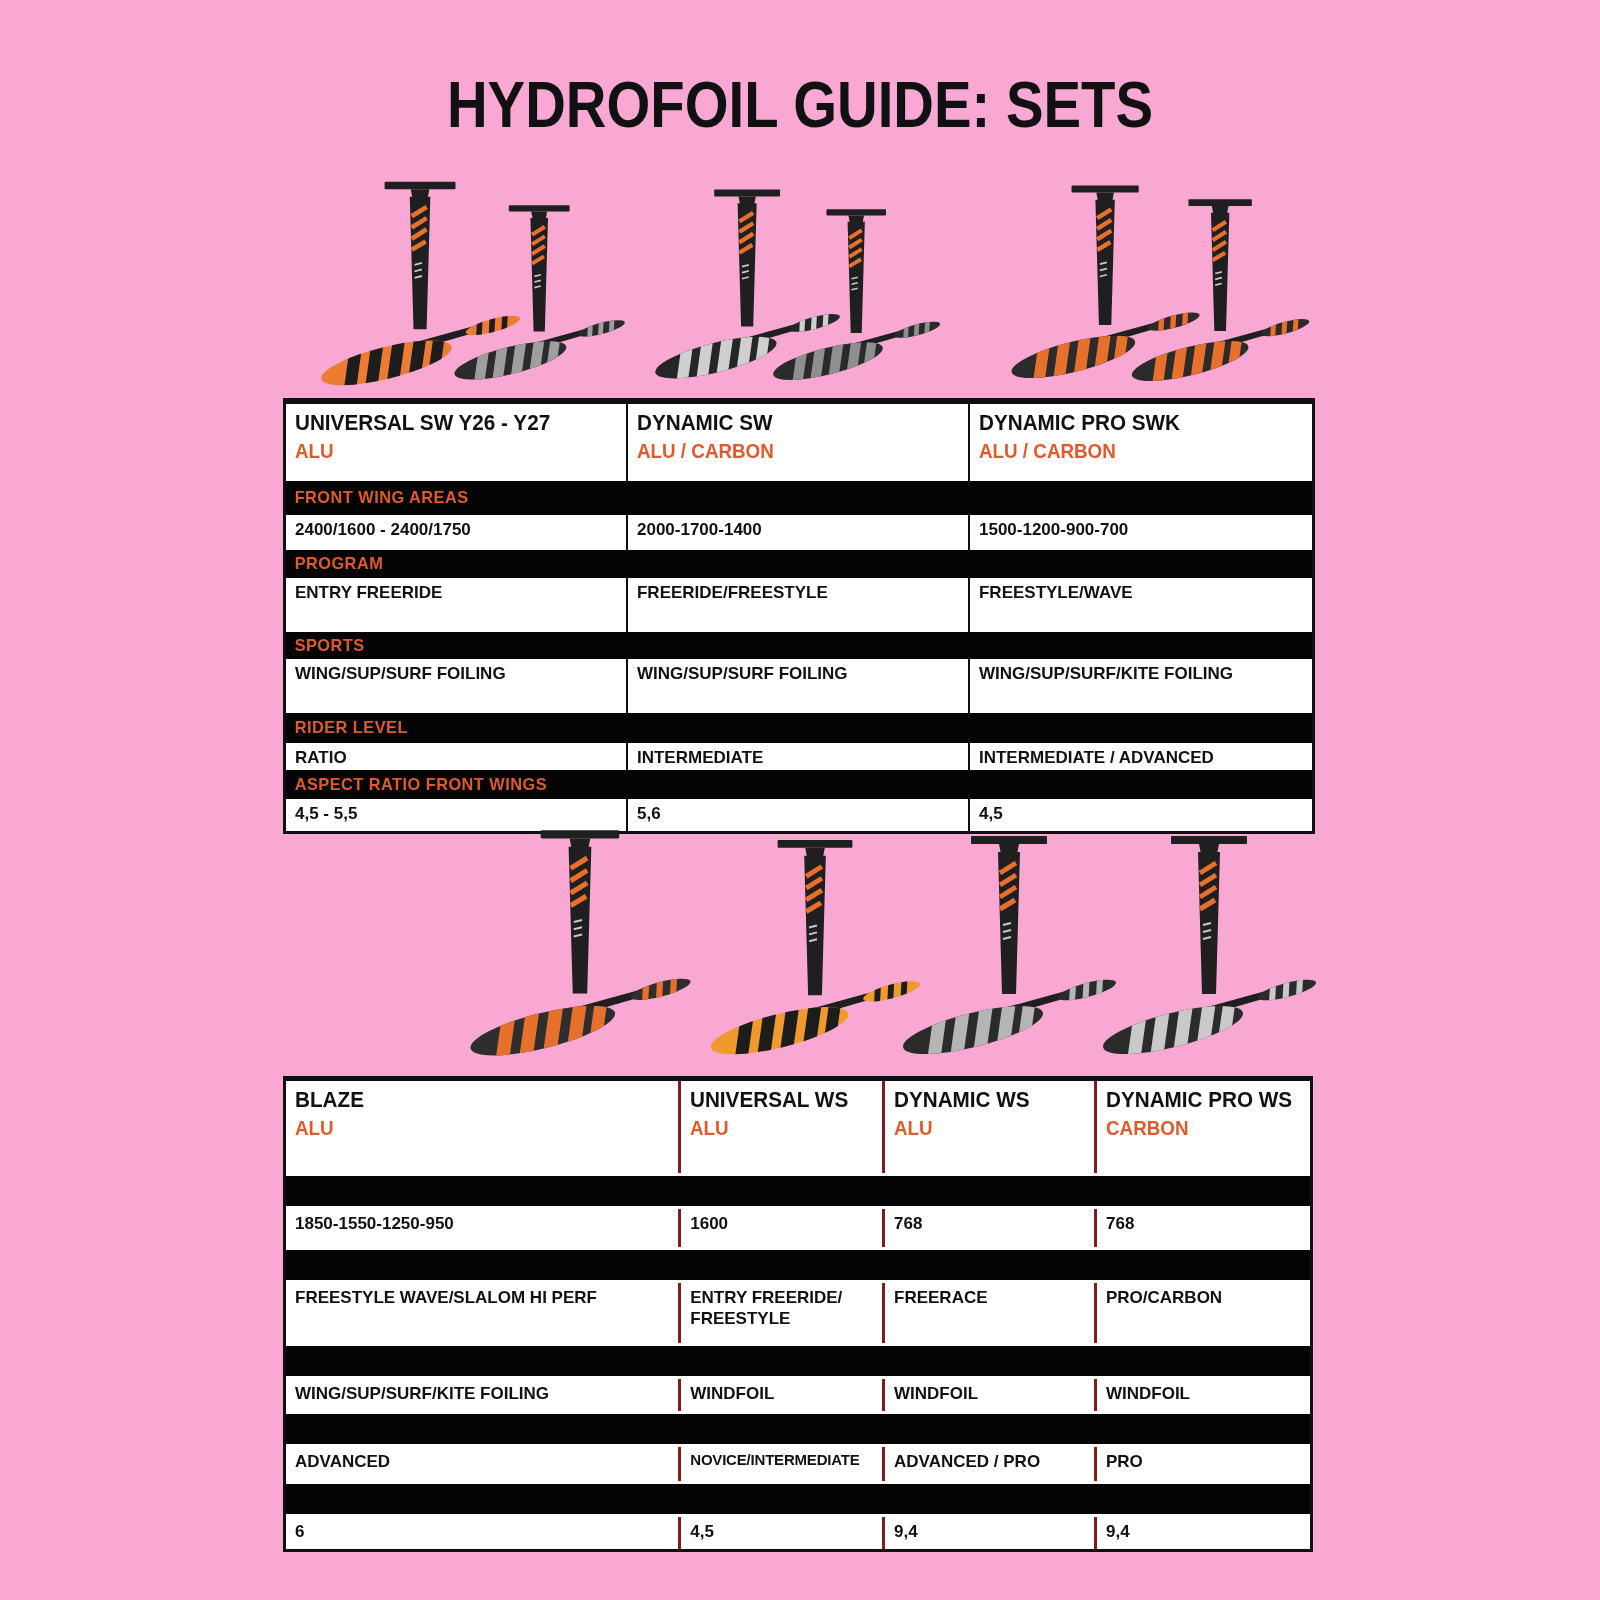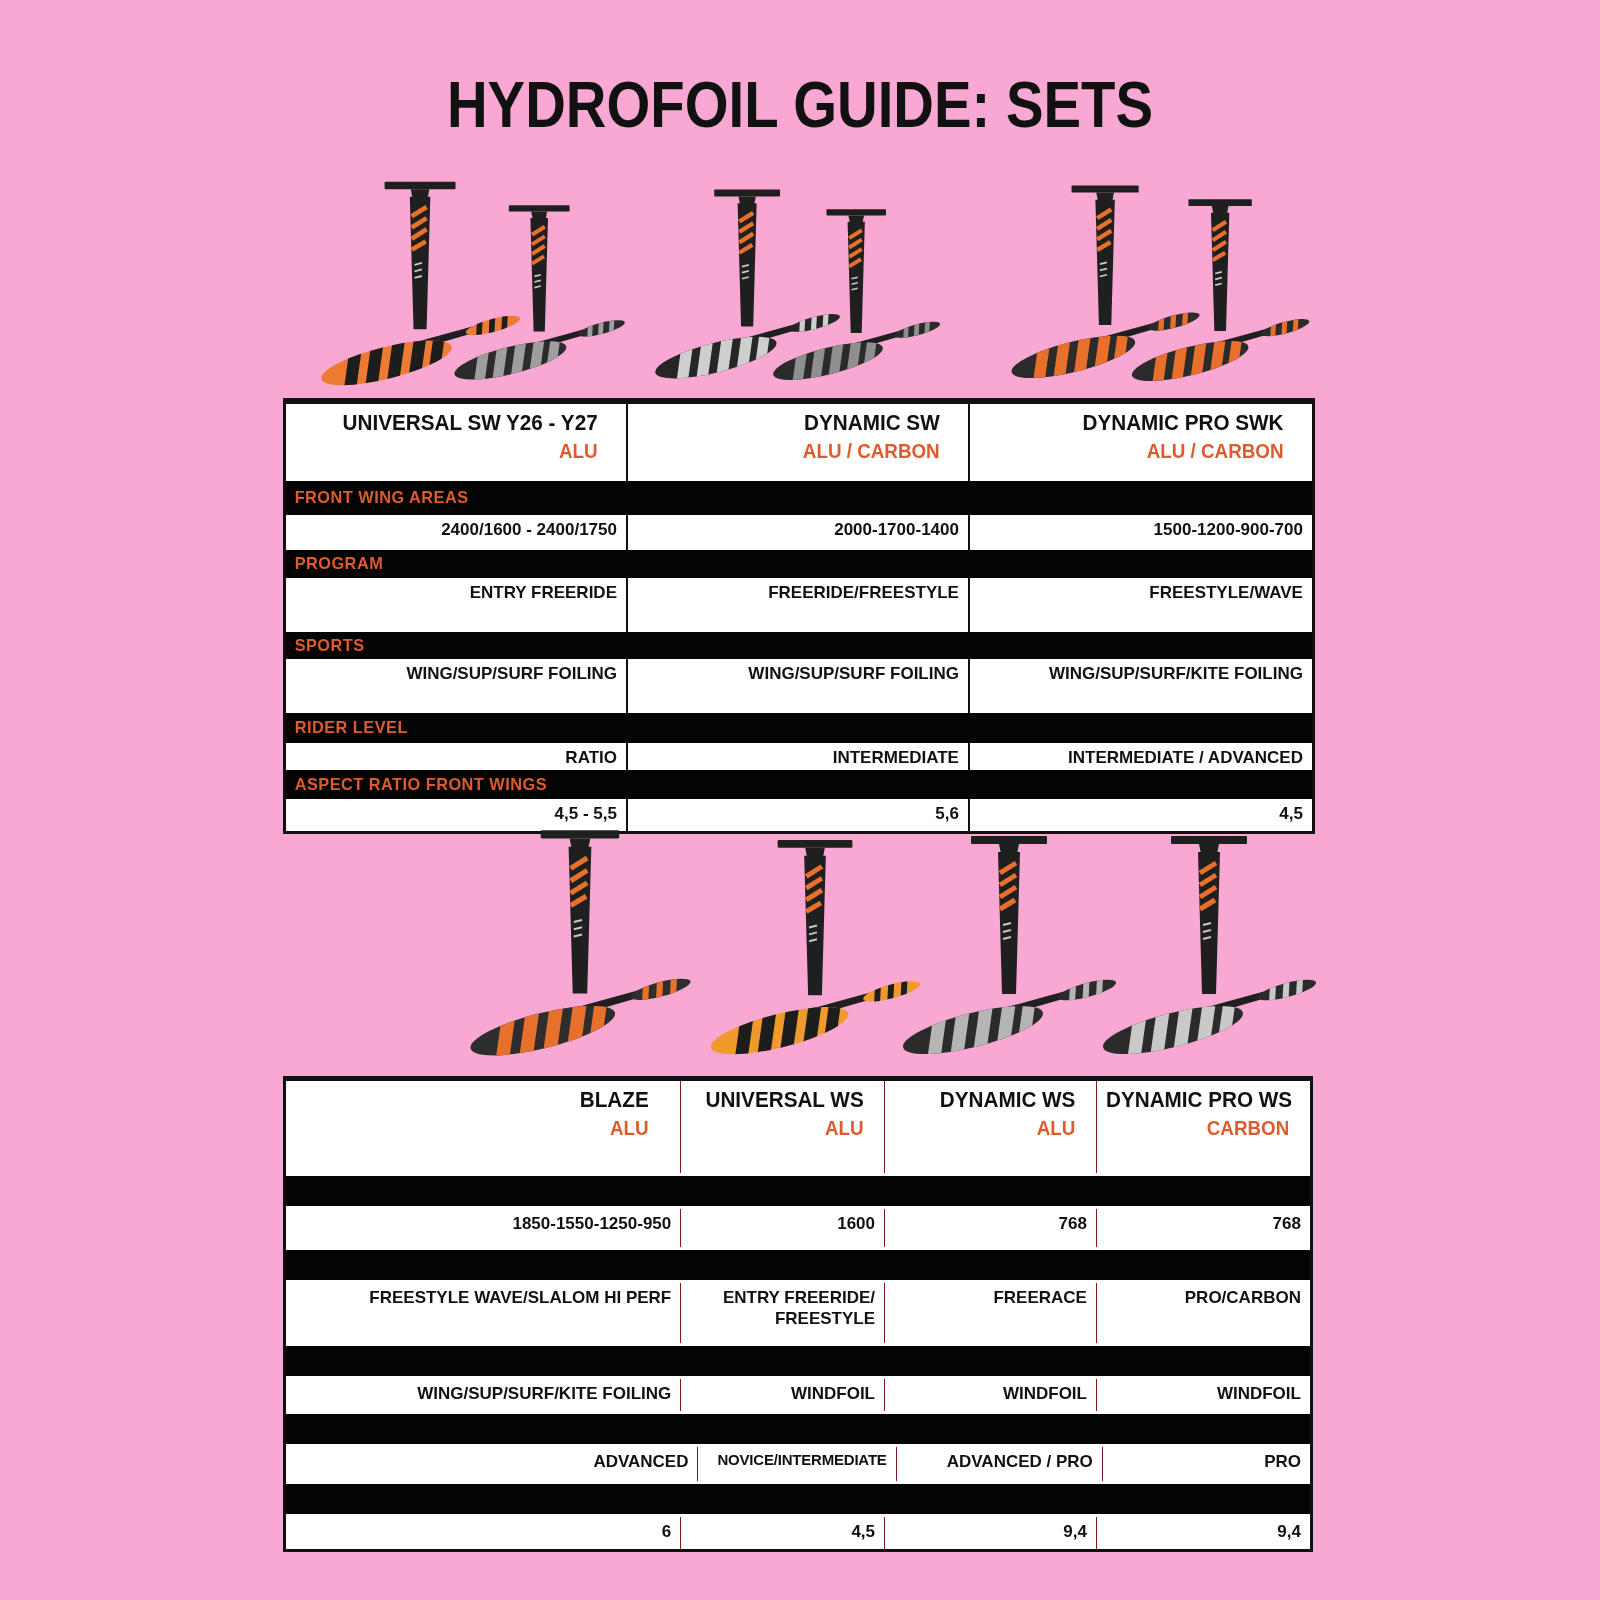--- a/index.html
+++ b/index.html
@@ -10,43 +10,43 @@
          font-size:64px;font-weight:900;letter-spacing:0px;color:#111;
          transform:scaleX(0.88);transform-origin:50% 50%;white-space:nowrap;}
   
   .foil{position:absolute;}
   
   .tbl{position:absolute;background:#fff;border:3px solid #101010;box-sizing:border-box;}
   .tbl-top{left:283px;top:398px;width:1032px;border-top-width:6px;}
   .tbl-bottom{left:283px;top:1076px;width:1030px;border-top-width:5px;}
   .t-row{display:flex;box-sizing:border-box;}
   .cell{box-sizing:border-box;padding:4px 9px;font-weight:700;font-size:17px;line-height:1.25;
-        overflow:hidden;text-align:right;}
+        overflow:hidden;}
   .tbl-top  .cell{border-right:2px solid #101010;width:33.333%;}
-  .tbl-bottom .cell{border-right:1px solid #7f1d1d;}
+  .tbl-bottom .cell{border-right:3px solid #7f1d1d;}
   .t-row .cell:last-child{border-right:none;}
   .tbl-bottom .c1{width:38.6%;} .tbl-bottom .c2{width:19.9%;}
   .tbl-bottom .c3{width:20.7%;} .tbl-bottom .c4{width:20.8%;}
   .head-cell{padding-top:7px;}
   .p-name{font-size:22px;font-weight:900;letter-spacing:0;line-height:1.1;
           transform:scaleX(0.94);transform-origin:0 0;white-space:nowrap;}
   .p-mat{font-size:20px;font-weight:900;color:var(--accent);margin-top:4px;
          transform:scaleX(0.94);transform-origin:0 0;white-space:nowrap;}
   .bar{background:#040404;display:flex;align-items:center;box-sizing:border-box;}
   .bar span{color:var(--accent);font-weight:800;font-size:17px;letter-spacing:0.5px;
             padding-left:9px;transform:scaleX(0.96);transform-origin:0 50%;white-space:nowrap;}
   .tbl-bottom .bar{border-top:3px solid #fff;border-bottom:3px solid #fff;}
   
   .h-head-t{height:77px;} .h-bar-t1{height:34px;align-items:center;} .h-val-t1{height:35px;}
   .h-bar-t2{height:28px;text-align:center;} .h-val-t2{height:54px;} .h-bar-t3{height:27px;}
   .h-val-t3{height:54px;} .h-bar-t4{height:30px;} .h-val-t4{height:27px;}
   .h-bar-t5{height:29px;} .h-val-t5{height:32px;}
   
   .h-head-b{height:92px;} .h-bar-b{height:36px;} .h-val-b1{height:38px;}
-  .h-val-b2{height:60px;} .h-val-b3{height:32px;} .h-val-b4{height:34px;padding-left:28px;}
+  .h-val-b2{height:60px;} .h-val-b3{height:32px;} .h-val-b4{height:34px;}
   .h-val-b5{height:32px;}
   .sm{font-size:15px;letter-spacing:-0.2px;}
   :root{--accent:#DD5B2C;}
 </style>
 </head>
 <body>
 
 <div class="canvas">
 
   <svg width="0" height="0" style="position:absolute" aria-hidden="true">

